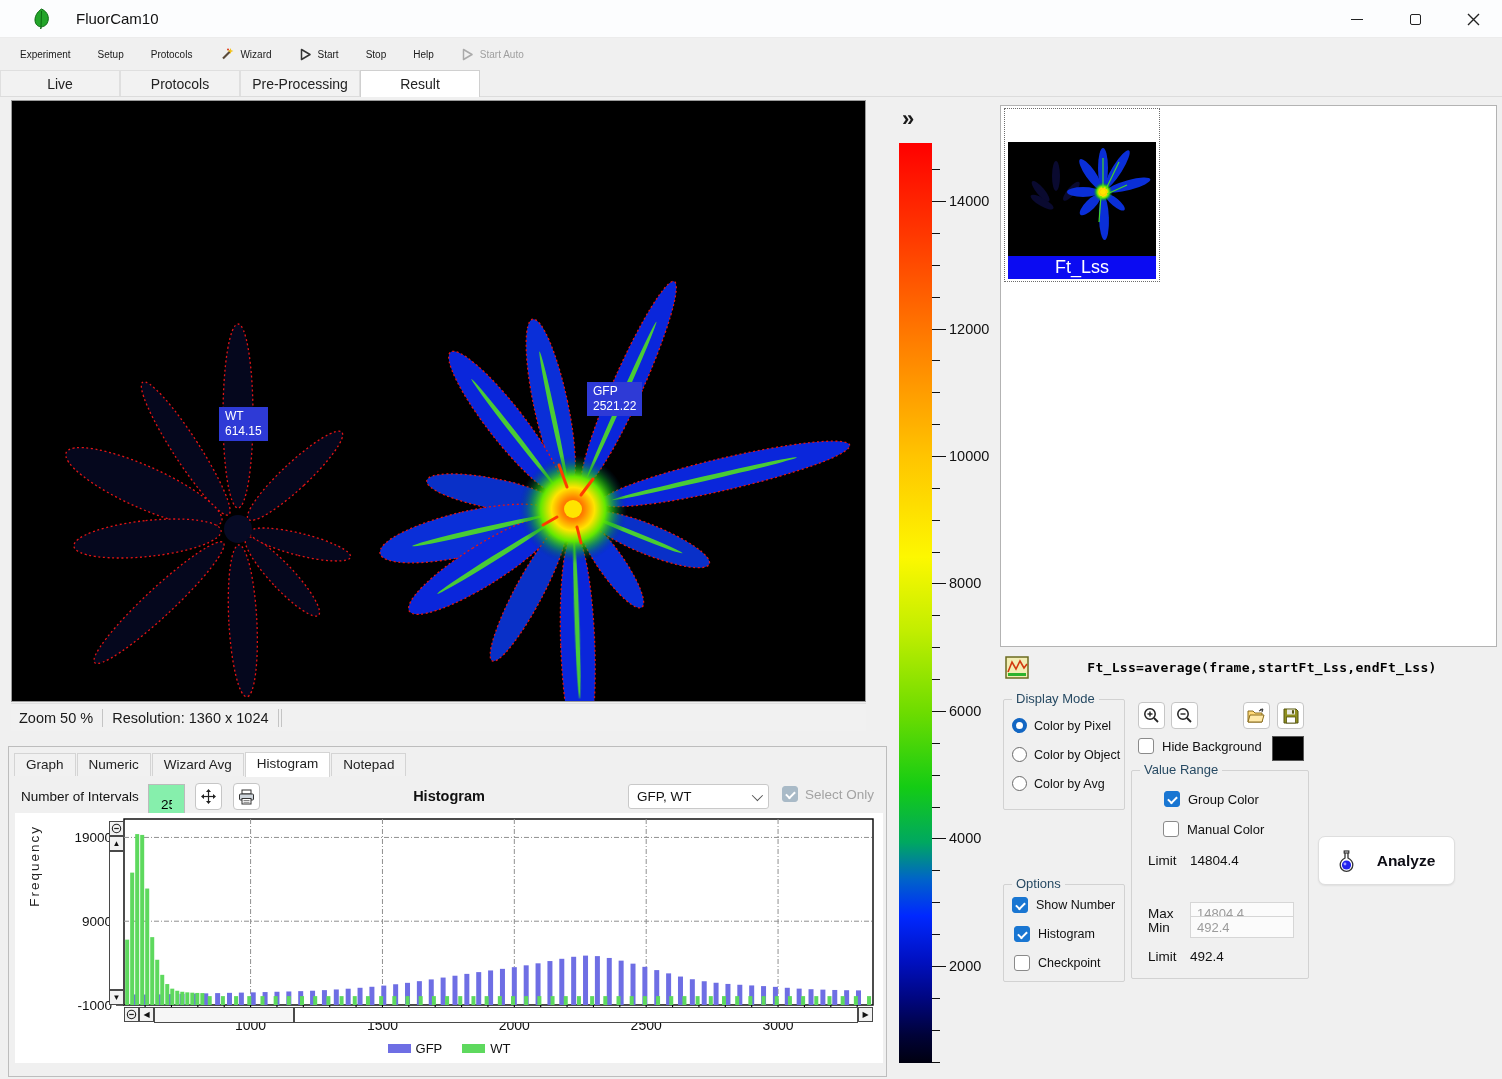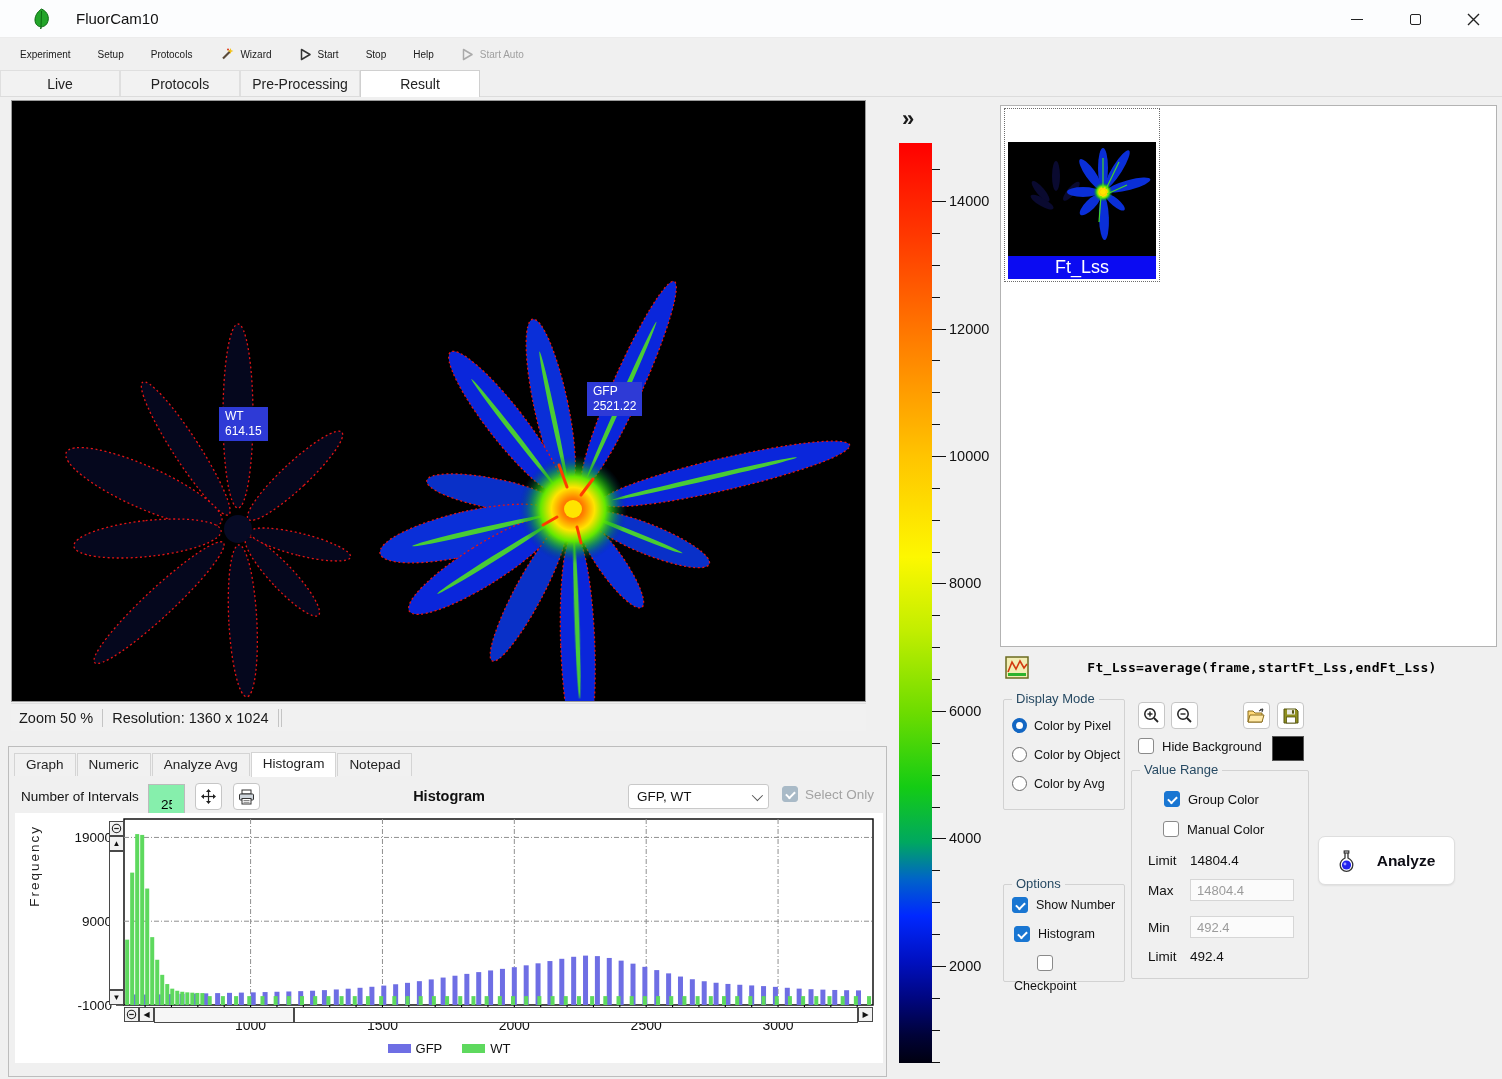--- a/index.html
+++ b/index.html
@@ -463,21 +463,21 @@
     <span>Group Color</span>
   </div>
   <div class="cb-row" style="left:31px; top:50px;">
     <div class="cb"></div>
     <span>Manual Color</span>
   </div>
   <div class="vr-row" style="top:82px;">
     <span class="vr-lab">Limit</span>
     <span>14804.4</span>
   </div>
-  <div class="vr-row" style="top:108px;">
+  <div class="vr-row" style="top:131px;">
     <span class="vr-lab">Max</span>
     <input class="vr-input" disabled="" value="14804.4" style="">
   </div>
   <div class="vr-row" style="top:145px;">
     <span class="vr-lab">Min</span>
     <input class="vr-input" disabled="" value="492.4" style="">
   </div>
   <div class="vr-row" style="top:178px;">
     <span class="vr-lab">Limit</span>
     <span>492.4</span>
@@ -488,42 +488,42 @@
   <span class="group-title">Options</span>
   <div id="options-checks">
       <div class="cb-row" style="left: 8px; top: 12px;">
         <div class="cb checked"></div>
         <span style="font-size: 12.5px;">Show Number</span>
       </div>
       <div class="cb-row" style="left: 10px; top: 41px;">
         <div class="cb checked"></div>
         <span style="font-size: 12.5px;">Histogram</span>
       </div>
-      <div class="cb-row" style="left: 10px; top: 70px; flex-direction: column;">
+      <div class="cb-row" style="left: 10px; top: 70px;">
         <div class="cb"></div>
         <span style="font-size: 12.5px;">Checkpoint</span>
       </div>
     </div>
 </div>
 
 <div class="analyze-btn">
   <svg width="17" height="22" viewBox="0 0 17 22">
     <rect x="6.2" y="1" width="4.6" height="2" fill="none" stroke="#333" stroke-width="1.2"></rect>
     <path d="M7,3 L7,8 C4,9.5 2.2,12 2.2,15 A6.3,6.3 0 0 0 14.8,15 C14.8,12 13,9.5 10,8 L10,3" fill="none" stroke="#333" stroke-width="1.3"></path>
     <circle cx="8.5" cy="15" r="4.6" fill="#2222ee"></circle>
     <circle cx="7" cy="14" r="1.4" fill="#9a9aff"></circle>
   </svg>
   <span>Analyze</span>
 </div>
 
 <div class="bottom-panel">
   <div class="btabs" id="btabs">
       <div class="btab">Graph</div>
       <div class="btab">Numeric</div>
-      <div class="btab">Analyze Avg</div>
+      <div class="btab">Wizard Avg</div>
       <div class="btab active">Histogram</div>
       <div class="btab">Notepad</div>
     </div>
 
   <div class="controls-row">
     <span class="ni-label">Number of Intervals</span>
     <input class="ni-input" value="256" style="">
     <div class="toolbtn" style="left:186px; top:3px;">
       <svg width="17" height="17" viewBox="0 0 17 17">
           <path d="M8.5,1 L6,4 L11,4 Z M8.5,16 L6,13 L11,13 Z M1,8.5 L4,6 L4,11 Z M16,8.5 L13,6 L13,11 Z" fill="#222"></path>

